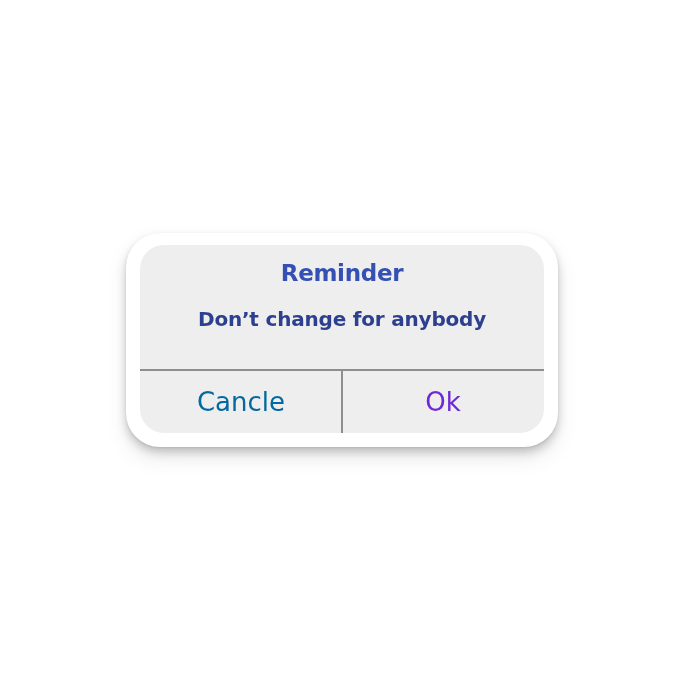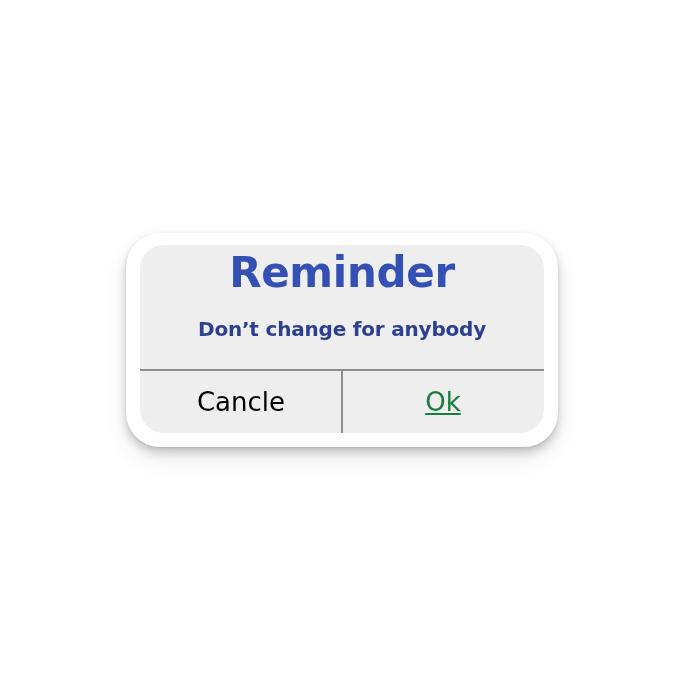--- a/index.html
+++ b/index.html
@@ -57,21 +57,21 @@
     flex: 1 1 auto;
     display: flex;
     flex-direction: column;
     align-items: center;
     justify-content: center;
     padding: 0 16px 6px 16px;
     box-sizing: border-box;
   }
 
   .dialog-title {
-    font-size: 42px;
+    font-size: 23px;
     font-weight: 700;
     letter-spacing: -0.3px;
     color: #3550b4;
     line-height: 1.05;
     margin: 0 0 5px 0;
     text-align: center;
     white-space: nowrap;
   }
 
   .dialog-message {
@@ -106,26 +106,25 @@
     background: transparent;
     border: none;
     cursor: pointer;
     font-family: "DejaVu Sans", "Liberation Sans", sans-serif;
     padding: 0;
     line-height: 1;
     -webkit-font-smoothing: antialiased;
   }
 
   .dialog-button.secondary {
-    color: #000000;
+    color: #0369a1;
   }
 
   .dialog-button.primary {
-    color: #15803d;
-    text-decoration: underline;
+    color: #6d28d9;
   }
 
   .action-divider {
     position: absolute;
     left: 50%;
     top: 0;
     bottom: 0;
     width: 2px;
     margin-left: -1px;
     background: #8e8e8e;

